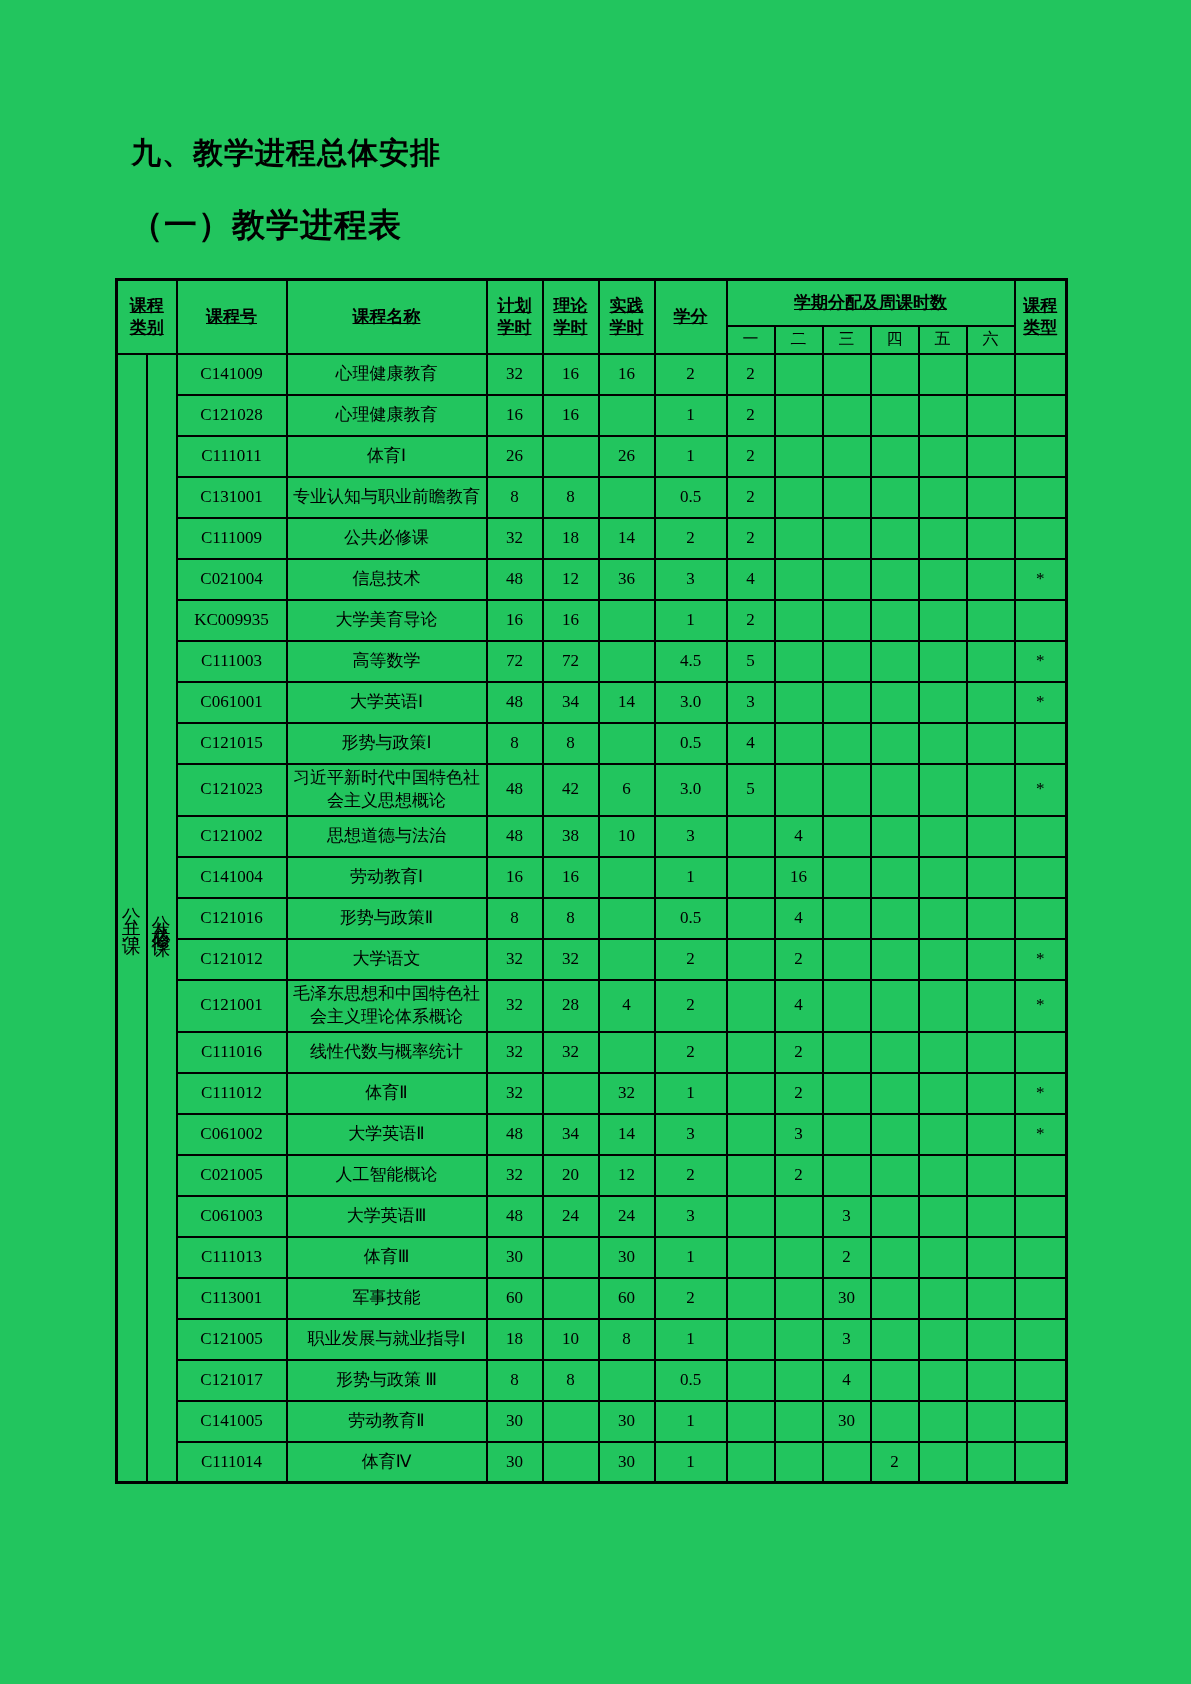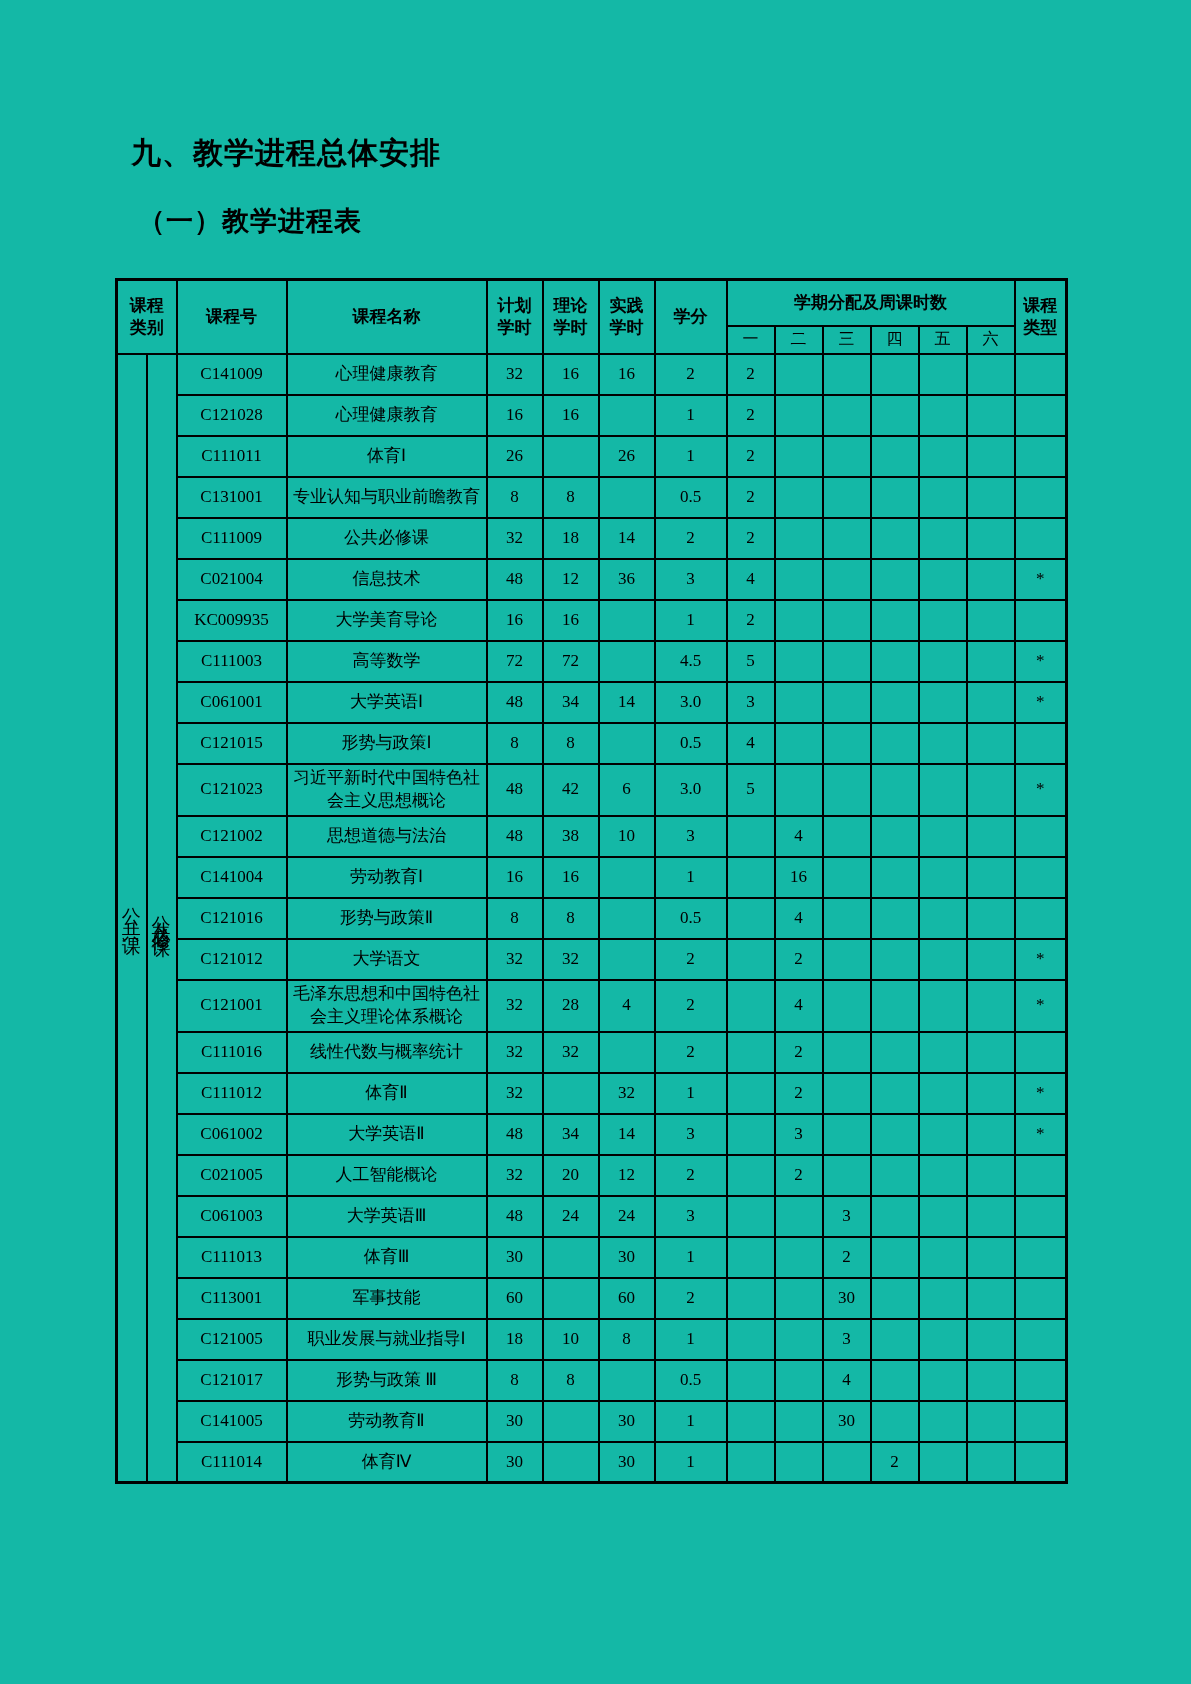--- a/index.html
+++ b/index.html
@@ -1,42 +1,42 @@
 <!DOCTYPE html>
 <html><head>
 <meta charset="utf-8">
 <style>
   * { margin: 0; padding: 0; box-sizing: border-box; }
   html, body { background: #e8e8e8; }
   .page {
     position: relative;
     width: 1191px;
     height: 1684px;
-    background: #14b8a6;
+    background: #22c55e;
     margin: 0 auto;
     color: #000000;
     font-family: "Liberation Serif", serif;
     overflow: hidden;
   }
   .section-title {
     position: absolute;
     left: 131px;
     top: 133px;
     font-family: "Liberation Sans", sans-serif;
     font-weight: bold;
     font-size: 30px;
     letter-spacing: 1px;
   }
   .subsection-title {
     position: absolute;
-    left: 138px;
+    left: 130px;
     top: 203px;
     font-family: Liberation Sans, sans-serif;
     font-weight: bold;
-    font-size: 27px;
+    font-size: 33px;
     letter-spacing: 1px;
   }
   table.schedule {
     position: absolute;
     left: 115px;
     top: 278px;
     width: 952px;
     border-collapse: collapse;
     table-layout: fixed;
     border: 3px solid #000000;
@@ -48,21 +48,21 @@
     vertical-align: middle;
     padding: 0 2px;
     overflow: hidden;
   }
   thead th {
     font-weight: bold;
     font-size: 17px;
     white-space: pre-line;
     line-height: 1.3;
   }
-  thead tr.head-main { height: 46px; }
+  thead tr.head-main { height: 46px; text-decoration: underline; }
   thead tr.head-sub { height: 28px; }
   thead tr.head-sub td { font-size: 16px; font-weight: normal; }
   tbody tr { height: 41px; }
   tbody tr.tall { height: 52px; }
   tbody td { line-height: 1.3; }
   td.cat-cell { vertical-align: middle; text-align: center; }
   .vertical {
     display: inline-block;
     writing-mode: vertical-rl;
     text-orientation: upright;

